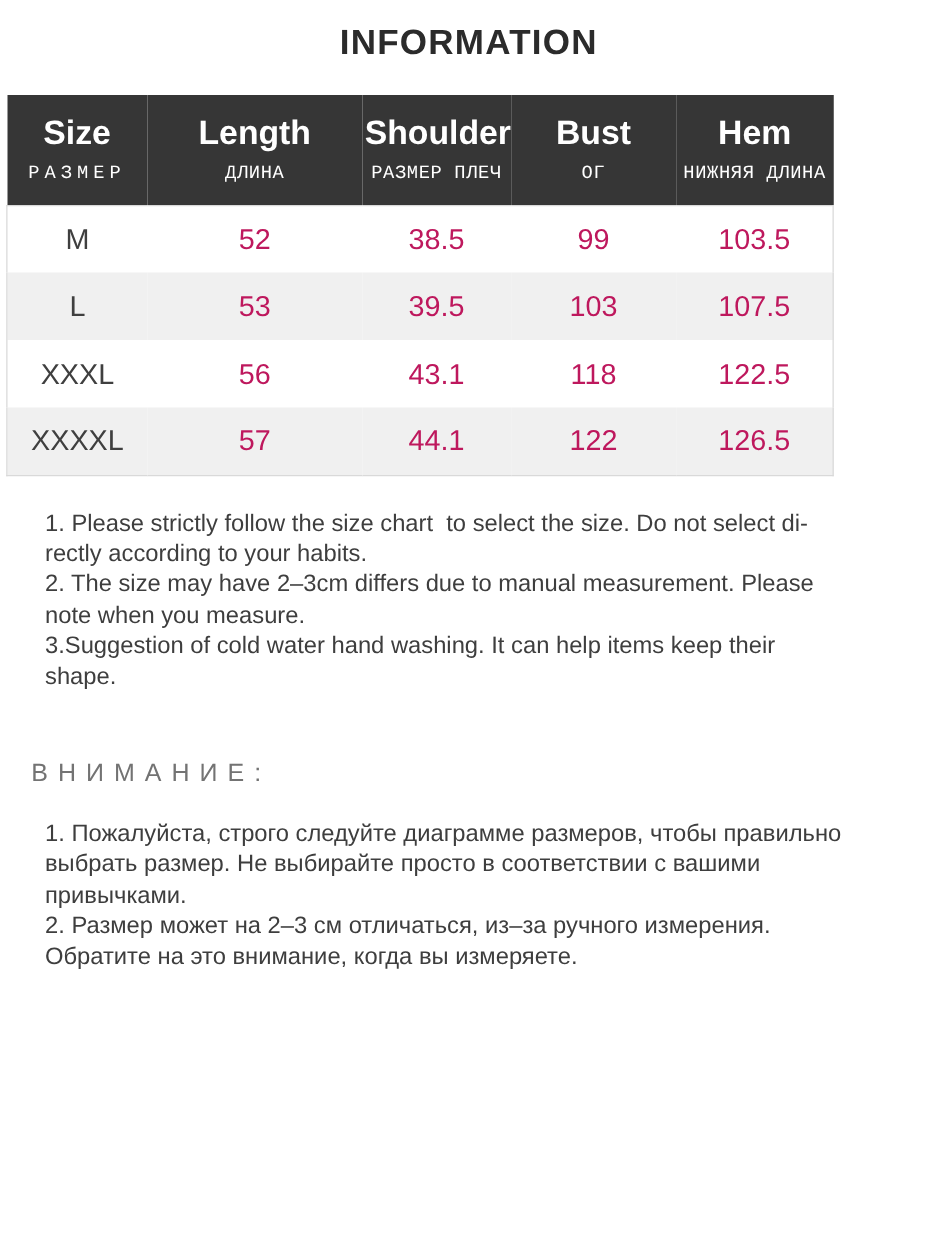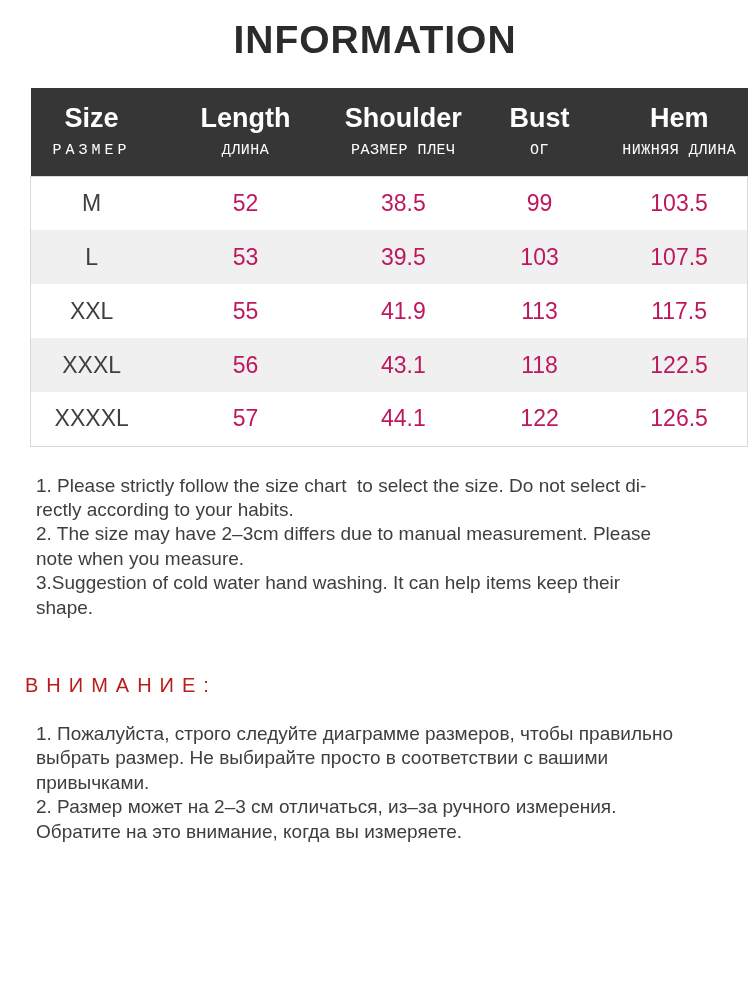--- a/index.html
+++ b/index.html
@@ -8,30 +8,30 @@
     width:750px; height:988px; overflow:hidden;
     font-family:"Liberation Sans", sans-serif;
     -webkit-font-smoothing:antialiased;
   }
   .page { width:750px; height:988px; position:relative; }
 
   
   .page-title {
     padding-top:18px;
     text-align:center;
-    font-size:39px;
+    font-size:28px;
     font-weight:700;
     letter-spacing:1px;
     color:#2b2b2b;
   }
 
   
   table.size-table {
-    width:718px;
-    margin:26px 0 0 30px;
+    width:662px;
+    margin:26px 0 0 5px;
     border-collapse:collapse;
     table-layout:fixed;
   }
   table.size-table col.c-size     { width:17%; }
   table.size-table col.c-length   { width:26%; }
   table.size-table col.c-shoulder { width:18%; }
   table.size-table col.c-bust     { width:20%; }
   table.size-table col.c-hem      { width:19%; }
 
   thead th {
@@ -85,21 +85,21 @@
     margin-left:16px;
   }
   .note-line { white-space:pre-wrap; }
 
   
   .notes-ru { margin:54px 20px 0 20px; }
   .ru-heading {
     padding-left:5px;
     font-size:20px;
     letter-spacing:8px;
-    color:#b91c1c;
+    color:#737373;
     font-weight:400;
   }
   .notes-ru .note-body { margin-top:25px; }
 </style>
 </head>
 <body>
 
 <div class="page">
 
   <div class="page-title">INFORMATION</div>
@@ -145,27 +145,20 @@
           <td class="hem-cell">103.5</td>
         </tr>
         <tr>
           <td class="size-cell">L</td>
           <td class="length-cell">53</td>
           <td class="shoulder-cell">39.5</td>
           <td class="bust-cell">103</td>
           <td class="hem-cell">107.5</td>
         </tr>
         <tr>
-          <td class="size-cell">XXL</td>
-          <td class="length-cell">55</td>
-          <td class="shoulder-cell">41.9</td>
-          <td class="bust-cell">113</td>
-          <td class="hem-cell">117.5</td>
-        </tr>
-        <tr>
           <td class="size-cell">XXXL</td>
           <td class="length-cell">56</td>
           <td class="shoulder-cell">43.1</td>
           <td class="bust-cell">118</td>
           <td class="hem-cell">122.5</td>
         </tr>
         <tr>
           <td class="size-cell">XXXXL</td>
           <td class="length-cell">57</td>
           <td class="shoulder-cell">44.1</td>

